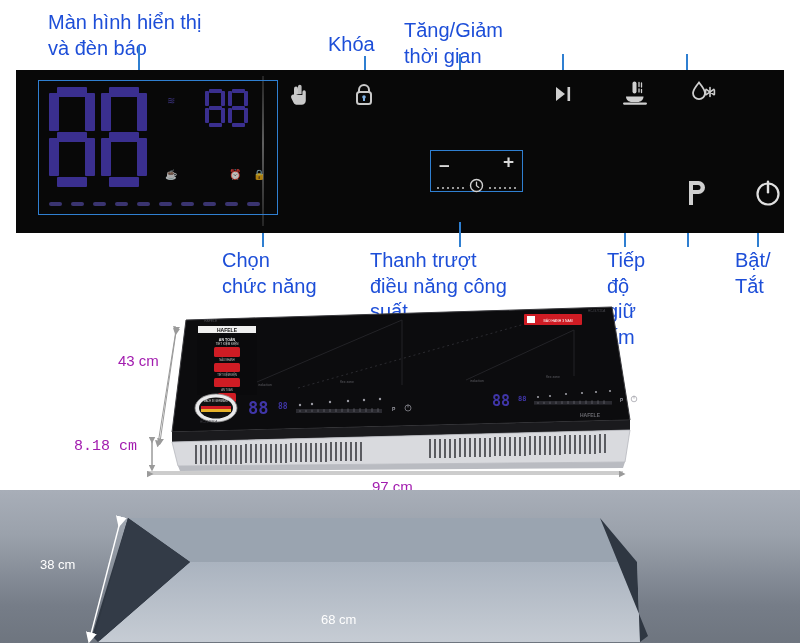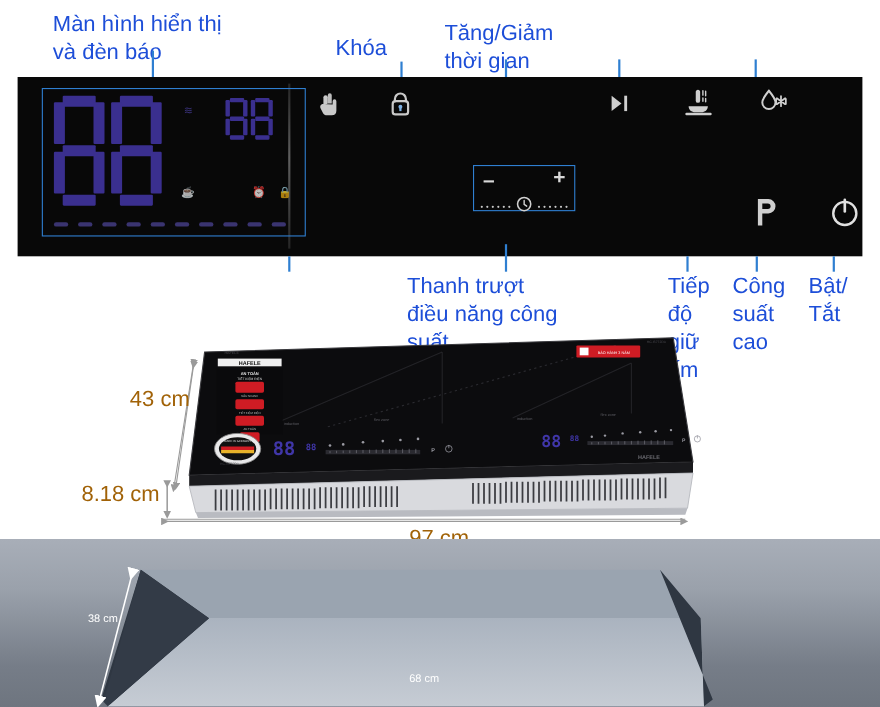--- a/index.html
+++ b/index.html
@@ -94,39 +94,39 @@
   .timer-inner { position: relative; width: 100%; height: 100%; }
   .tm-minus, .tm-plus { position: absolute; color: #d8d8d8; font-size: 19px; font-weight: 700; line-height: 1; }
   .tm-minus { left: 8px; top: 4px; }
   .tm-plus  { right: 8px; top: 1px; }
   .tm-track { position: absolute; left: 5px; right: 5px; top: 27px; display: flex; align-items: center; justify-content: center; gap: 3px; }
   .tm-track i { width: 2px; height: 2px; border-radius: 50%; background: #c8c8c8; display: block; }
   .tm-clock { margin: 0 2px; }
 
   
   .cooktop-wrap { position: absolute; left: 0; top: 290px; width: 800px; height: 200px; }
-  .dim-text { position: absolute; color: #a16207; font-size: 20px; white-space: nowrap; }
+  .dim-text { position: absolute; color: #a21caf; font-size: 15px; white-space: nowrap; }
 
   
   .bottom {
     position: absolute; left: 0; top: 490px; width: 800px; height: 153px;
     background: linear-gradient(to bottom, #a8aeb8 0%, #9aa1ab 30%, #767d88 75%, #6e757f 100%);
   }
-  .bottom .dim-text-w { position: absolute; color: #fff; font-size: 10px; white-space: nowrap; margin-left: 40px; }
+  .bottom .dim-text-w { position: absolute; color: #fff; font-size: 13px; white-space: nowrap; }
 </style>
 </head>
 <body>
 
 <div class="page">
 
   <div class="anno" style="left:48px; top:10px; width:180px;">Màn hình hiển thị
 và đèn báo</div>
   <div class="leader" style="left:138px; top:46px; height:24px;"></div>
 
-  <div class="anno" style="left:305px; top:32px; width:90px;">Khóa</div>
+  <div class="anno" style="left:328px; top:32px; width:90px;">Khóa</div>
   <div class="leader" style="left:364px; top:56px; height:14px;"></div>
 
   <div class="anno" style="left:404px; top:18px; width:110px;">Tăng/Giảm
 thời gian</div>
   <div class="leader" style="left:459px; top:54px; height:26px;"></div>
 
   <div class="leader" style="left:562px; top:54px; height:28px;"></div>
 
   <div class="leader" style="left:686px; top:54px; height:28px;"></div>
 
@@ -275,35 +275,34 @@
 
     <div class="pic" style="left:738px; top:108px;">
       <svg width="28" height="30" viewBox="0 0 28 30">
         <circle cx="14" cy="16" r="10.5" fill="none" stroke="#e0e0e0" stroke-width="2.2"></circle>
         <rect x="12.8" y="2.5" width="2.4" height="13" rx="1.2" fill="#e0e0e0"></rect>
       </svg>
     </div>
   </div>
 
   <div class="leader" style="left:262px; top:233px; height:14px;"></div>
+  <div class="anno" style="left:222px; top:248px; width:110px;">Chọn
+chức năng</div>
 
   <div class="leader" style="left:459px; top:222px; height:25px;"></div>
   <div class="anno" style="left:370px; top:248px; width:180px;">Thanh trượt
 điều năng công suất</div>
 
   <div class="leader" style="left:624px; top:233px; height:14px;"></div>
   <div class="anno" style="left:607px; top:248px; width:42px;">Tiếp
 độ
 giữ
 ấm</div>
 
   <div class="leader" style="left:687px; top:233px; height:14px;"></div>
-  <div class="anno" style="left:666px; top:248px; width:44px;">Công
-suất
-cao</div>
 
   <div class="leader" style="left:757px; top:233px; height:14px;"></div>
   <div class="anno" style="left:735px; top:248px; width:48px;">Bật/
 Tắt</div>
 
   <div class="cooktop-wrap">
     <svg width="800" height="200" viewBox="0 0 800 200">
 
       <polygon points="186,30 612,17 630,130 172,142" fill="#0c0c0e"></polygon>
       <polygon points="186,30 612,17 630,130 172,142" fill="none" stroke="#3a3a3e" stroke-width="1"></polygon>
@@ -415,21 +414,21 @@
       </defs>
 
       <path d="M176,40 L158,154" stroke="#9a9a9a" stroke-width="1" fill="none" marker-start="url(#ah)" marker-end="url(#ah)"></path>
 
       <path d="M152,150 L152,178" stroke="#9a9a9a" stroke-width="1" fill="none" marker-start="url(#ah)" marker-end="url(#ah)"></path>
 
       <path d="M150,184 L622,184" stroke="#9a9a9a" stroke-width="1" fill="none" marker-start="url(#ah)" marker-end="url(#ah)"></path>
     </svg>
 
     <div class="dim-text" style="left:118px; top:62px;">43 cm</div>
-    <div class="dim-text" style="left:74px; top:148px;">8.18 cm</div>
+    <div class="dim-text" style="left:74px; top:148px;font-family:Liberation Mono, monospace;">8.18 cm</div>
     <div class="dim-text" style="left:372px; top:188px;">97 cm</div>
   </div>
 
   <div class="bottom">
     <svg width="800" height="153" viewBox="0 0 800 153">
 
       <polygon points="132,30 603,30 643,208 92,208" fill="none"></polygon>
 
       <polygon points="128,28 600,28 637,72 190,72" fill="#9aa4b0"></polygon>
 
@@ -447,16 +446,16 @@
         </linearGradient>
         <marker id="ahw" markerWidth="8" markerHeight="8" refX="4" refY="4" orient="auto">
           <path d="M0,0 L8,4 L0,8 z" fill="#ffffff"></path>
         </marker>
       </defs>
 
       <path d="M120,32 L90,148" stroke="#fff" stroke-width="1.4" fill="none" marker-start="url(#ahw)" marker-end="url(#ahw)"></path>
       <path d="M96,162 L638,162" stroke="#fff" stroke-width="1.4" fill="none" marker-start="url(#ahw)" marker-end="url(#ahw)"></path>
     </svg>
     <div class="dim-text-w" style="left:40px; top:67px;">38 cm</div>
-    <div class="dim-text-w" style="left:332px; top:122px;">68 cm</div>
+    <div class="dim-text-w" style="left:321px; top:122px;">68 cm</div>
   </div>
 
 </div>
 
 </body></html>

